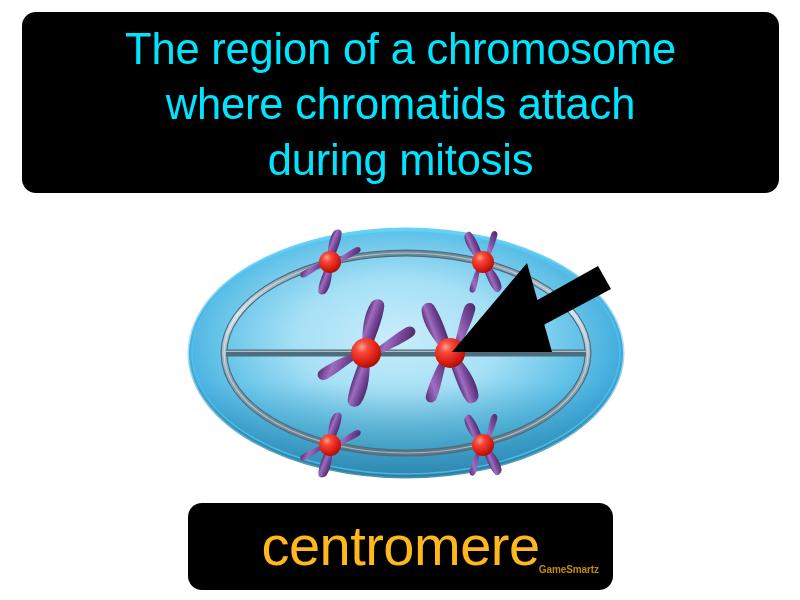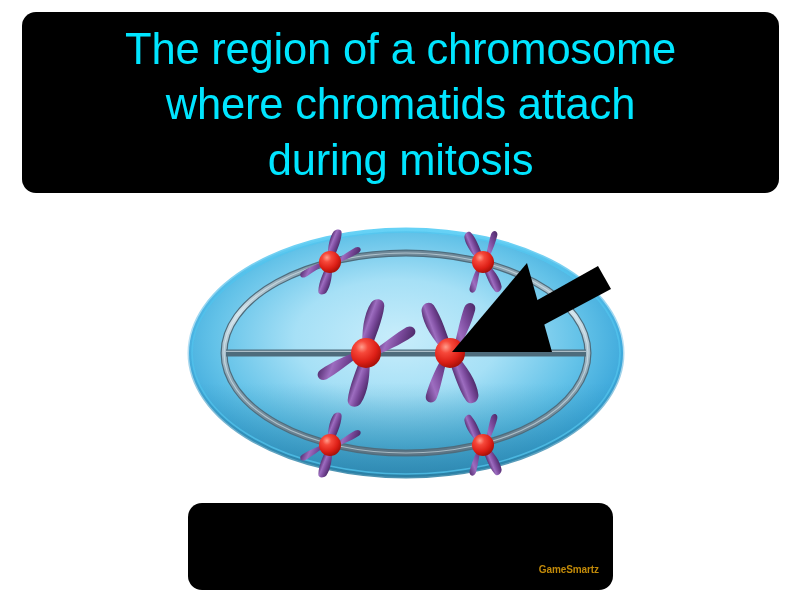--- a/index.html
+++ b/index.html
@@ -220,14 +220,15 @@
     <g>
 
       <path d="M 329 101 L 418 51 L 431 74 L 341 122 Z" fill="#000000"></path>
 
       <path d="M 272 137 L 347 48 L 372 137 Z" fill="#000000"></path>
     </g>
   </svg>
 </div>
 
 <div id="term-card">
+  <div id="term-text">centromere</div>
   <div id="watermark">GameSmartz</div>
 </div>
 
 </body></html>

